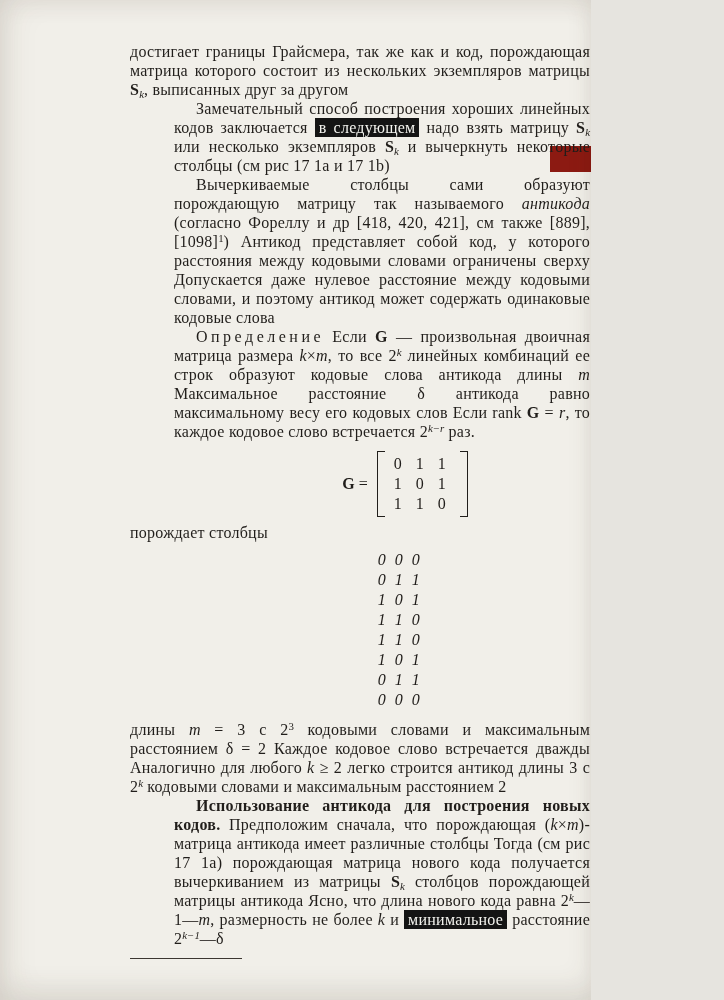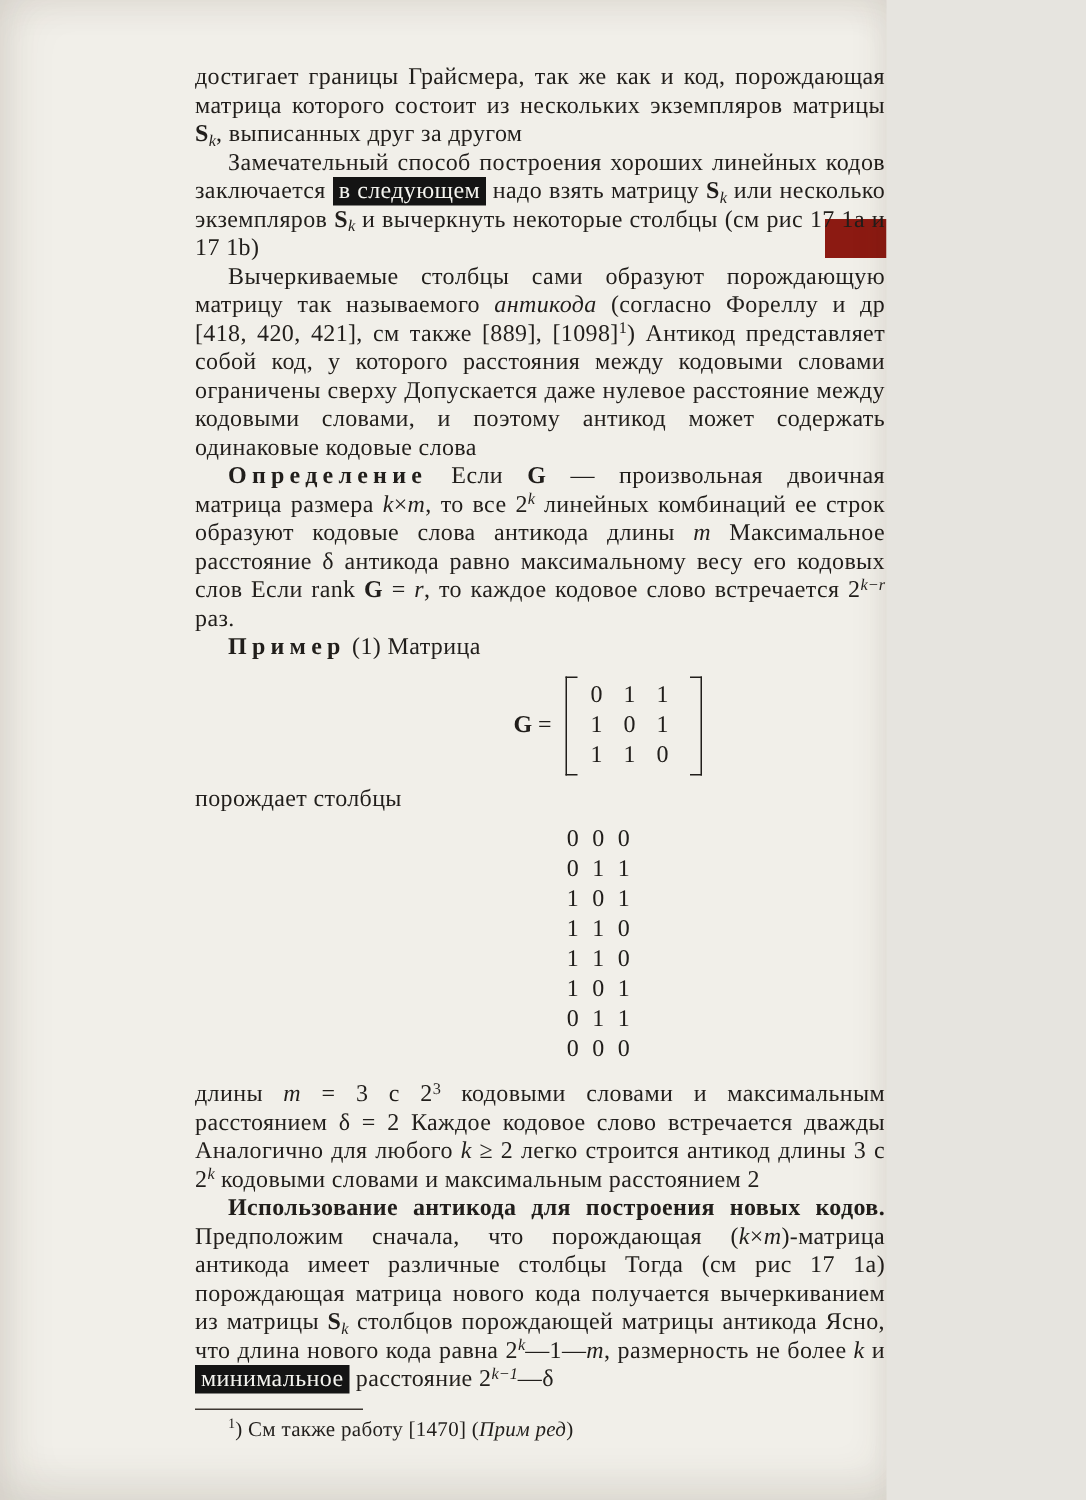--- a/index.html
+++ b/index.html
@@ -31,26 +31,26 @@
     left: 130px;
     top: 42px;
     width: 460px;
   }
   .para {
     font-size: 16px;
     line-height: 19px;
     text-align: justify;
     letter-spacing: 0.25px;
   }
-  .para.indent { text-indent: 22px; }
+  .para.indent { text-indent: 22px; margin-left: 44px; }
   .seg-i { font-style: italic; }
   .seg-b { font-weight: bold; }
   .seg-sup { font-size: 0.68em; vertical-align: 5px; line-height: 0; letter-spacing: 0; }
   .seg-sub { font-size: 0.68em; vertical-align: -3px; line-height: 0; letter-spacing: 0; }
-  .seg-sp { letter-spacing: 3.5px; font-weight: bold; }
+  .seg-sp { letter-spacing: 3.5px; }
   .seg-hl {
     background: var(--hl-bg, #141414);
     color: var(--hl-fg, #f4f4ef);
     padding: 1px 4px;
   }
   .matrix-block {
     display: flex;
     justify-content: center;
     margin: 10px 0 6px;
     transform: translateX(45px);
@@ -68,21 +68,21 @@
     border-top: 1.5px solid var(--ink, #211e1b);
     border-bottom: 1.5px solid var(--ink, #211e1b);
   }
   .mat-rows { padding: 3px 9px; display: flex; flex-direction: column; }
   .mat-row { font-size: 16px; line-height: 20px; letter-spacing: 5px; text-align: center; white-space: pre; }
   .codewords {
     margin: 8px 0 10px;
     text-align: center;
     transform: translateX(40px);
   }
-  .cw-row { font-size: 16px; line-height: 20px; letter-spacing: 2.5px; white-space: pre; }
+  .cw-row { font-size: 16px; line-height: 20px; letter-spacing: 2.5px; white-space: pre; font-style: italic; }
   .footnote-area { margin-top: 10px; }
   .fn-rule { width: 112px; border-top: 1px solid #3c3631; margin-bottom: 5px; }
   .footnote { font-size: 14px; line-height: 17px; text-indent: 22px; letter-spacing: 0.2px; }
   .page-number {
     margin-top: 7px;
     text-align: center;
     font-size: 15.5px;
     letter-spacing: 1.5px;
   }
   .red-box {
@@ -99,21 +99,20 @@
 
 <div class="page">
   <div class="red-box"></div>
 
   <div class="content">
     <div id="blocks-container">
         <p class="para"><span>достигает границы Грайсмера, так же как и код, порождающая матрица которого состоит из нескольких экземпляров матрицы </span><span class="seg-b">S</span><span class="seg-sub seg-i">k</span><span>, выписанных друг за другом</span></p>
         <p class="para indent"><span>Замечательный способ построения хороших линейных кодов заключается </span><span class="seg-hl">в следующем</span><span>  надо взять матрицу </span><span class="seg-b">S</span><span class="seg-sub seg-i">k</span><span> или несколько экземпляров </span><span class="seg-b">S</span><span class="seg-sub seg-i">k</span><span> и вычеркнуть некоторые столбцы (см  рис  17 1а и 17 1b)</span></p>
         <p class="para indent"><span>Вычеркиваемые столбцы сами образуют порождающую матрицу так называемого </span><span class="seg-i">антикода</span><span> (согласно Фореллу и др  [418, 420, 421], см  также [889], [1098]</span><span class="seg-sup">1</span><span>)  Антикод представляет собой код, у которого расстояния между кодовыми словами ограничены сверху  Допускается даже нулевое расстояние между кодовыми словами, и поэтому антикод может содержать одинаковые кодовые слова</span></p>
         <p class="para indent"><span class="seg-sp">Определение</span><span>  Если </span><span class="seg-b">G</span><span> — произвольная двоичная матрица размера </span><span class="seg-i">k</span><span>×</span><span class="seg-i">m</span><span>, то все 2</span><span class="seg-sup seg-i">k</span><span> линейных комбинаций ее строк образуют кодовые слова антикода длины </span><span class="seg-i">m</span><span>  Максимальное расстояние δ антикода равно максимальному весу его кодовых слов  Если rank </span><span class="seg-b">G</span><span> = </span><span class="seg-i">r</span><span>, то каждое кодовое слово встречается 2</span><span class="seg-sup seg-i">k−r</span><span> раз.</span></p>
-        <p class="para indent"><span class="seg-sp">Пример</span><span>  (1)  Матрица</span></p>
         <div class="matrix-block">
           <span class="mat-lhs"><b>G</b> =</span>
           <span class="matrix">
             <span class="bracket l"></span>
             <span class="mat-rows">
               <div class="mat-row">0 1 1</div>
               <div class="mat-row">1 0 1</div>
               <div class="mat-row">1 1 0</div>
             </span>
             <span class="bracket r"></span>
@@ -129,17 +128,16 @@
           <div class="cw-row">1 0 1</div>
           <div class="cw-row">0 1 1</div>
           <div class="cw-row">0 0 0</div>
         </div>
         <p class="para"><span>длины </span><span class="seg-i">m</span><span> = 3 с 2</span><span class="seg-sup">3</span><span> кодовыми словами и максимальным расстоянием δ = 2  Каждое кодовое слово встречается дважды  Аналогично для любого </span><span class="seg-i">k</span><span> ≥ 2 легко строится антикод длины 3 с 2</span><span class="seg-sup seg-i">k</span><span> кодовыми словами и максимальным расстоянием 2</span></p>
         <p class="para indent"><span class="seg-b">Использование антикода для построения новых кодов.</span><span> Предположим сначала, что порождающая (</span><span class="seg-i">k</span><span>×</span><span class="seg-i">m</span><span>)-матрица антикода имеет различные столбцы  Тогда (см  рис  17 1а) порождающая матрица нового кода получается вычеркиванием из матрицы </span><span class="seg-b">S</span><span class="seg-sub seg-i">k</span><span> столбцов порождающей матрицы антикода  Ясно, что длина нового кода равна 2</span><span class="seg-sup seg-i">k</span><span>—1—</span><span class="seg-i">m</span><span>, размерность не более </span><span class="seg-i">k</span><span> и </span><span class="seg-hl">минимальное</span><span> расстояние 2</span><span class="seg-sup seg-i">k−1</span><span>—δ</span></p>
       </div>
 
     <div class="footnote-area">
       <div class="fn-rule"></div>
-      <p class="footnote" id="footnote-text"><span class="seg-sup">1</span><span>) См  также работу [1470]   (</span><span class="seg-i">Прим  ред</span><span>)</span></p>
     </div>
 
   </div>
 </div>
 
 </body></html>

